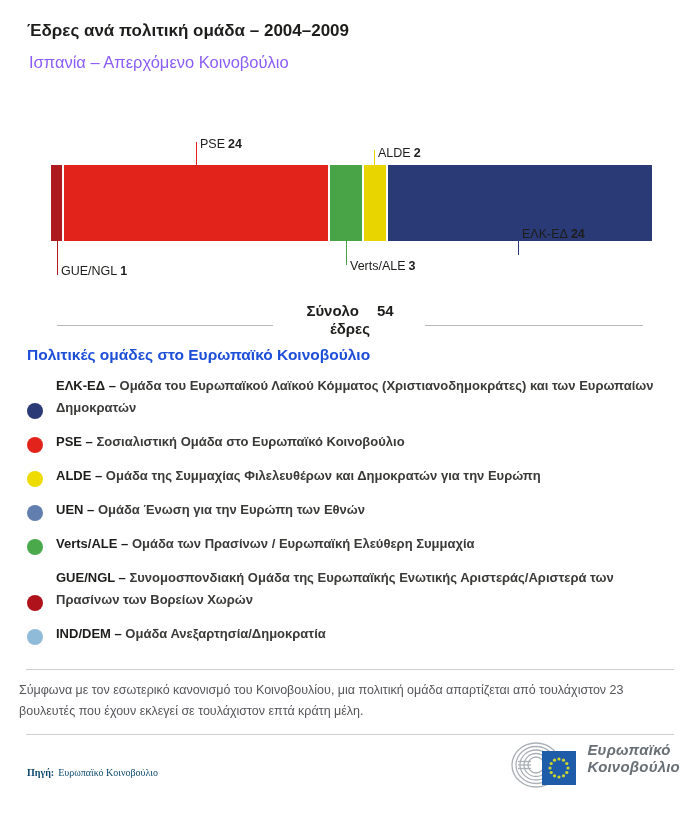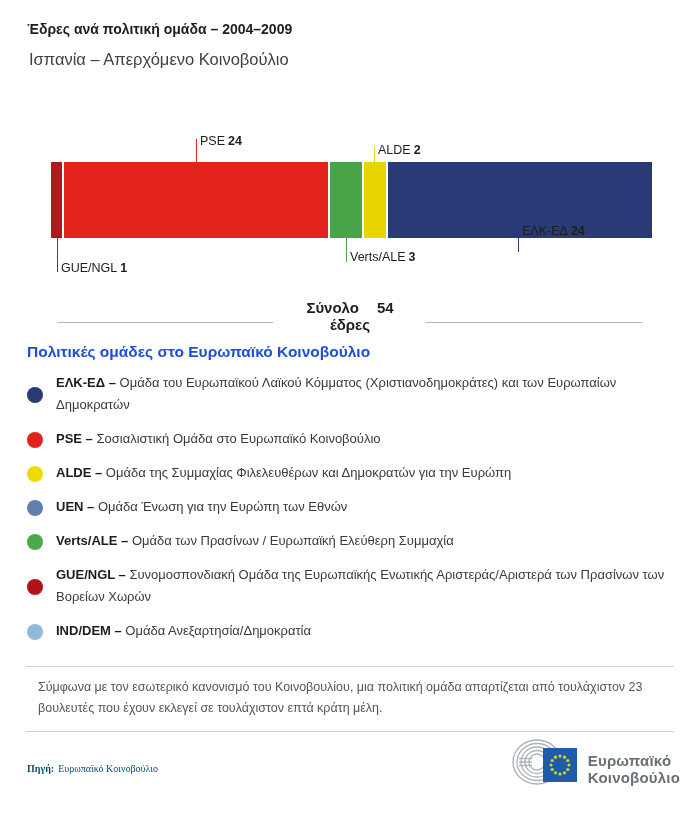--- a/index.html
+++ b/index.html
@@ -3,26 +3,26 @@
 <meta charset="utf-8">
 <style>
   html,body{margin:0;padding:0;background:#ffffff;}
   body{
     width:700px;height:822px;overflow:hidden;
     font-family:"Liberation Sans","DejaVu Sans",sans-serif;
     color:#1d1d1b;position:relative;
   }
   .page{width:700px;height:822px;position:relative;}
   .title{
-    margin:21px 27px 0 27px;font-size:14px;font-weight:bold;
+    margin:21px 27px 0 27px;font-size:17px;font-weight:bold;
     color:#1d1d1b;line-height:1.2;
   }
   .subtitle{
     margin:12px 27px 0 29px;font-size:16.5px;font-weight:400;
-    color:#404040;line-height:1.2;
+    color:#8b5cf6;line-height:1.2;
   }
   
   .chart{position:relative;height:160px;margin-top:64px;}
   .bar{
     position:absolute;left:51px;top:28px;width:601px;height:76px;
     display:flex;flex-direction:row;
   }
   .seg{height:100%;}
   .seg + .seg{border-left:2px solid #ffffff;}
   .callout-tick{position:absolute;width:1px;}
@@ -39,38 +39,38 @@
   .total-text{
     text-align:center;font-weight:bold;font-size:15px;line-height:17.5px;
     padding-top:5px;color:#1d1d1b;
   }
   .total-text .val{margin-left:18px;}
   
   .legend-heading{
     margin:0 27px;font-size:15.5px;font-weight:bold;color:#1d4ed8;line-height:19px;
   }
   .legend{margin:11px 27px 0 27px;}
-  .legend-row{display:flex;align-items:center;margin-bottom:12px;}
+  .legend-row{display:flex;align-items:flex-end;margin-bottom:12px;font-weight:bold;}
   .dot{width:16px;height:16px;border-radius:50%;flex:none;margin:3px 13px 0 0;}
   .legend-text{font-size:13px;line-height:22px;color:#3a3a38;max-width:612px;}
   .legend-text b{color:#1d1d1b;}
   
   .divider{border-top:1px solid #cfcfcf;margin:0 26px;height:0;}
   .divider.first{margin-top:24px;}
   .note{
-    margin:10px 27px 12px 38px;font-size:12.5px;line-height:21px;
+    margin:10px 27px 12px 19px;font-size:12.5px;line-height:21px;
     color:#55565a;max-width:625px;
   }
   .source-row{
     margin:0 20px 0 27px;padding-top:6px;display:flex;
     justify-content:space-between;align-items:center;
   }
   .source-text{font-size:10px;color:#0c4a6e;padding-top:14px;font-family:Liberation Serif, serif;}
   .source-text b{margin-right:4px;}
-  .logo{display:flex;align-items:flex-end;}
+  .logo{display:flex;align-items:flex-start;font-style:italic;}
   .logo-text{
     font-size:15px;font-weight:600;color:#687076;line-height:17px;
     margin-left:8px;letter-spacing:0.2px;
   }
 </style>
 </head>
 <body>
 
 <div class="page">
 
@@ -84,21 +84,21 @@
         <div class="seg" style="flex-grow: 3; background: rgb(73, 163, 71);"></div>
         <div class="seg" style="flex-grow: 2; background: rgb(232, 213, 0);"></div>
         <div class="seg" style="flex-grow: 24; background: rgb(42, 58, 118);"></div>
       </div>
     <div id="callouts">
         <div class="callout-tick" style="left: 57px; background: rgb(173, 26, 32); top: 104px; height: 34px;"></div>
         <div class="callout-label" style="left: 61px; top: 127px;"><span>GUE/NGL</span><b>1</b></div>
         <div class="callout-tick" style="left: 196px; background: rgb(226, 35, 27); top: 5px; height: 23px;"></div>
         <div class="callout-label" style="left: 200px; top: 0px;"><span>PSE</span><b>24</b></div>
         <div class="callout-tick" style="left: 346px; background: rgb(73, 163, 71); top: 104px; height: 24px;"></div>
-        <div class="callout-label" style="left: 350px; top: 116px;"><span>Verts/ALE</span><b>3</b></div>
+        <div class="callout-label" style="left: 350px; top: 122px;"><span>Verts/ALE</span><b>3</b></div>
         <div class="callout-tick" style="left: 374px; background: rgb(232, 213, 0); top: 13px; height: 15px;"></div>
         <div class="callout-label" style="left: 378px; top: 9px;"><span>ALDE</span><b>2</b></div>
         <div class="callout-tick" style="left: 518px; background: rgb(42, 58, 118); top: 104px; height: 14px;"></div>
         <div class="callout-label" style="left: 522px; top: 90px;"><span>ΕΛΚ-ΕΔ</span><b>24</b></div>
       </div>
   </div>
 
   <div class="total">
     <div class="total-line left"></div>
     <div class="total-line right"></div>

